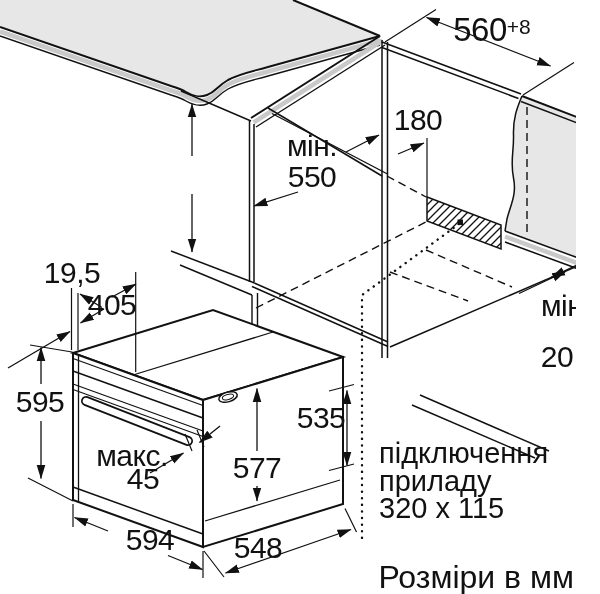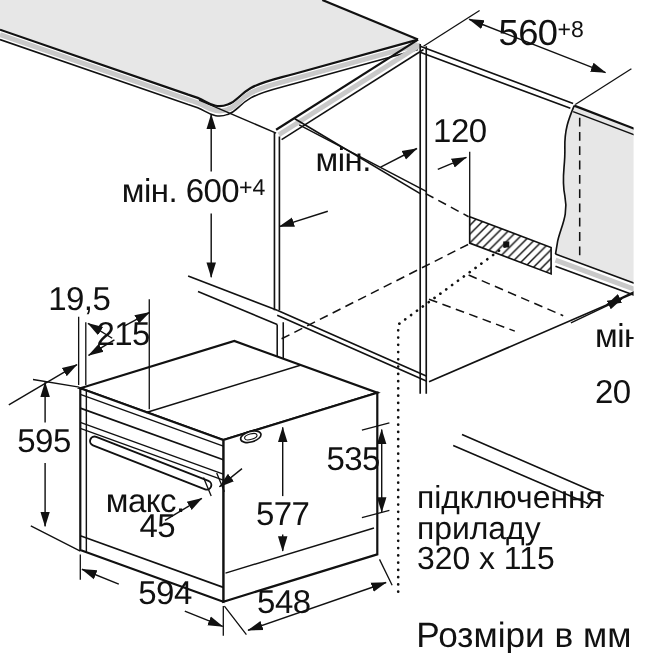--- a/index.html
+++ b/index.html
@@ -148,29 +148,29 @@
     <path d="M204,551 L224,577 M345,508.5 L356.5,532" stroke-width="1.2"></path>
     <line x1="225.5" y1="573" x2="351" y2="529.5" marker-start="url(#arr)" marker-end="url(#arr)"></line>
 
     <line x1="519" y1="293.5" x2="565.5" y2="271.5" marker-end="url(#arr)"></line>
     <line x1="598" y1="255" x2="551.5" y2="277" marker-end="url(#arr)"></line>
   </g>
 </svg>
 
 <div class="dim big" style="left:492px;top:29px;"><span>560</span><span class="sup">+8</span></div>
 
-<div class="dim" style="left:418px;top:120px;"><span>120</span></div>
+<div class="dim" style="left:418px;top:120px;"><span>180</span></div>
 
-<div class="dim" style="left:176px;top:175px;"><span>мін. 600</span><span class="sup">+4</span></div>
 
 <div class="dim" style="left:312px;top:146px;"><span>мін.</span></div>
+<div class="dim" style="left:312px;top:177px;"><span>550</span></div>
 
 <div class="dim" style="left:72px;top:273px;"><span>19,5</span></div>
 
-<div class="dim" style="left:112px;top:305px;"><span>215</span></div>
+<div class="dim" style="left:112px;top:305px;"><span>405</span></div>
 
 <div class="dim" style="left:40px;top:402px;"><span>595</span></div>
 
 <div class="dim" style="left:132px;top:456px;text-align:right;"><span>макс.</span></div>
 <div class="dim" style="left:143px;top:479px;"><span>45</span></div>
 
 <div class="dim" style="left:257px;top:468px;"><span>577</span></div>
 
 <div class="dim" style="left:321px;top:418px;"><span>535</span></div>
 

